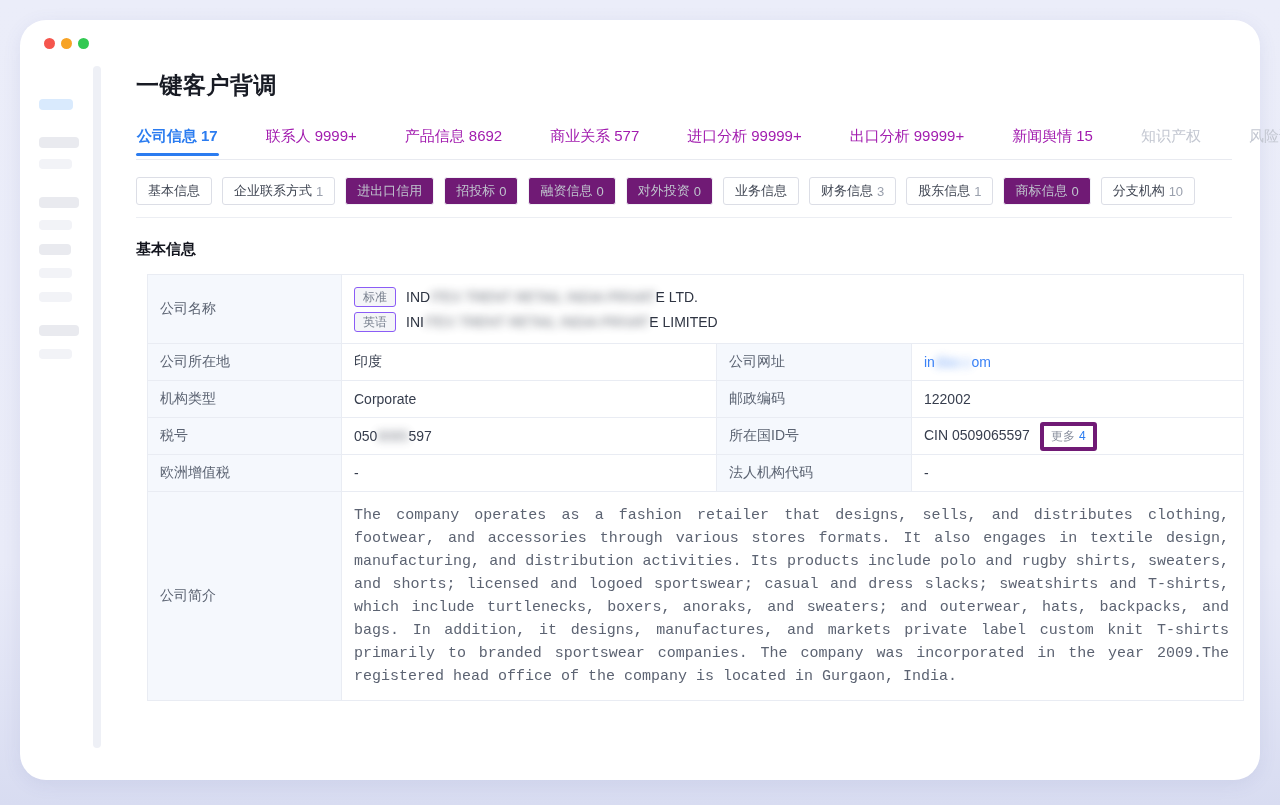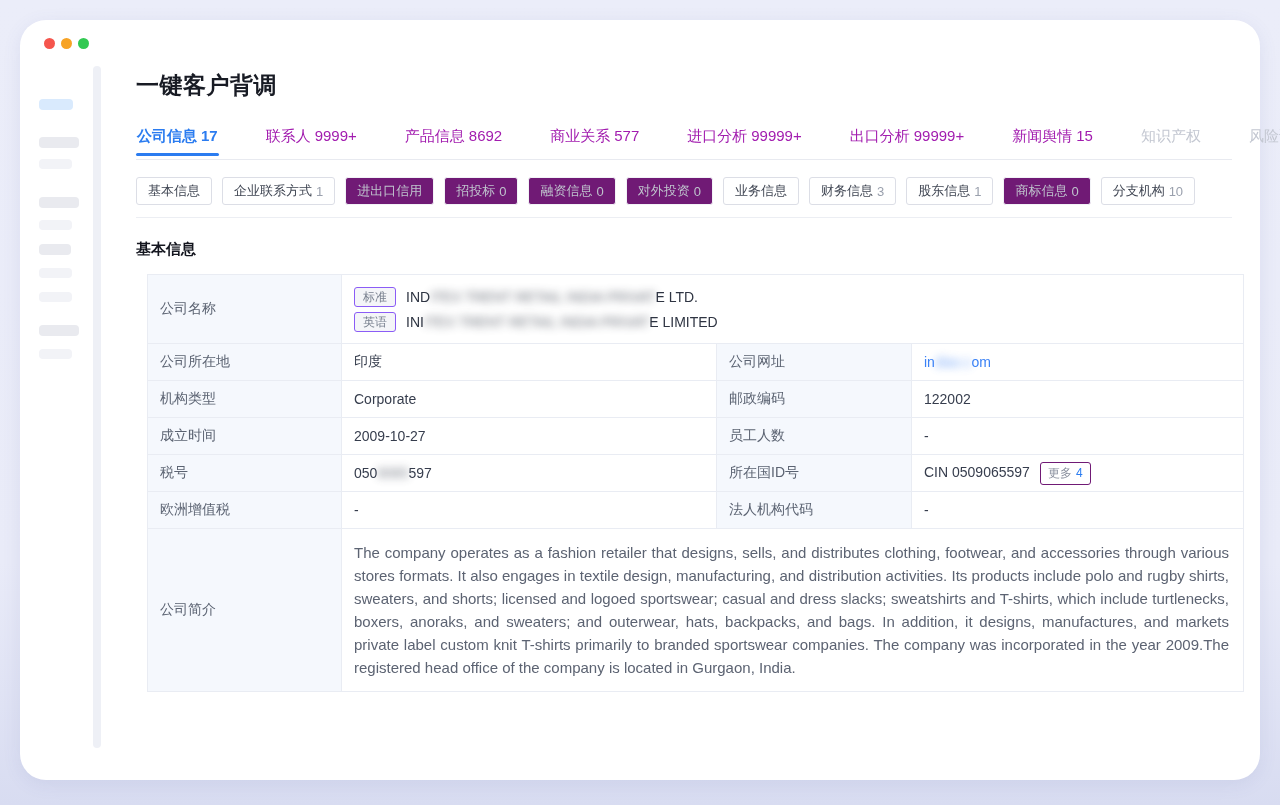--- a/index.html
+++ b/index.html
@@ -57,25 +57,25 @@
   table.info td { border:1px solid #e9ecf3; font-size:14px; vertical-align:middle; }
   td.lbl { background:#f5f8fd; color:#5b6372; padding:0 12px; height:37px; }
   td.val { color:#363d4d; padding:0 12px; }
   td.name-cell { padding:9px 12px; }
   .name-line { display:flex; align-items:center; gap:10px; height:25px; color:#2e3442; }
   .tag { display:inline-block; font-size:12px; color:#79818f; background:#f4f5f8;
     border:1px solid #8b5cf6; border-radius:3px; padding:1px 8px; line-height:16px; }
   .blurred { filter:blur(4px); opacity:.7; user-select:none; }
   a.link { color:#3b82f6; text-decoration:none; }
   .more-chip { display:inline-flex; align-items:center; gap:4px; margin-left:10px;
-    border:1px solid #701a75; border-radius:3px; padding:2px 7px; font-size:12px; cursor:pointer;
+    border:4px solid #701a75; border-radius:3px; padding:2px 7px; font-size:12px; cursor:pointer;
     background:#fff; }
   .more-chip .m-label { color:#8a909e; }
   .more-chip .m-count { color:#2b7cf0; }
-  td.intro-cell { padding:12px 14px 12px 12px; }
+  td.intro-cell { padding:12px 14px 12px 12px;font-family:Liberation Mono, monospace; }
   .intro-text { font-size:15px; line-height:23px; color:#5c6372; text-align:justify; }
 </style>
 </head>
 <body>
 
 <div class="window">
 
   <div class="traffic">
     <div class="dot red"></div>
     <div class="dot yellow"></div>
@@ -192,26 +192,20 @@
       </tr>
 
 
       <tr>
         <td class="lbl">机构类型</td>
         <td class="val">Corporate</td>
         <td class="lbl">邮政编码</td>
         <td class="val">122002</td>
       </tr>
 
-      <tr>
-        <td class="lbl">成立时间</td>
-        <td class="val">2009-10-27</td>
-        <td class="lbl">员工人数</td>
-        <td class="val">-</td>
-      </tr>
 
       <tr>
         <td class="lbl">税号</td>
         <td class="val"><span>050</span><span class="blurred">9065</span><span>597</span></td>
         <td class="lbl">所在国ID号</td>
         <td class="val">
           <span>CIN 0509065597</span><span class="more-chip">
                 <span class="m-label">更多</span>
                 <span class="m-count">4</span>
               </span>

